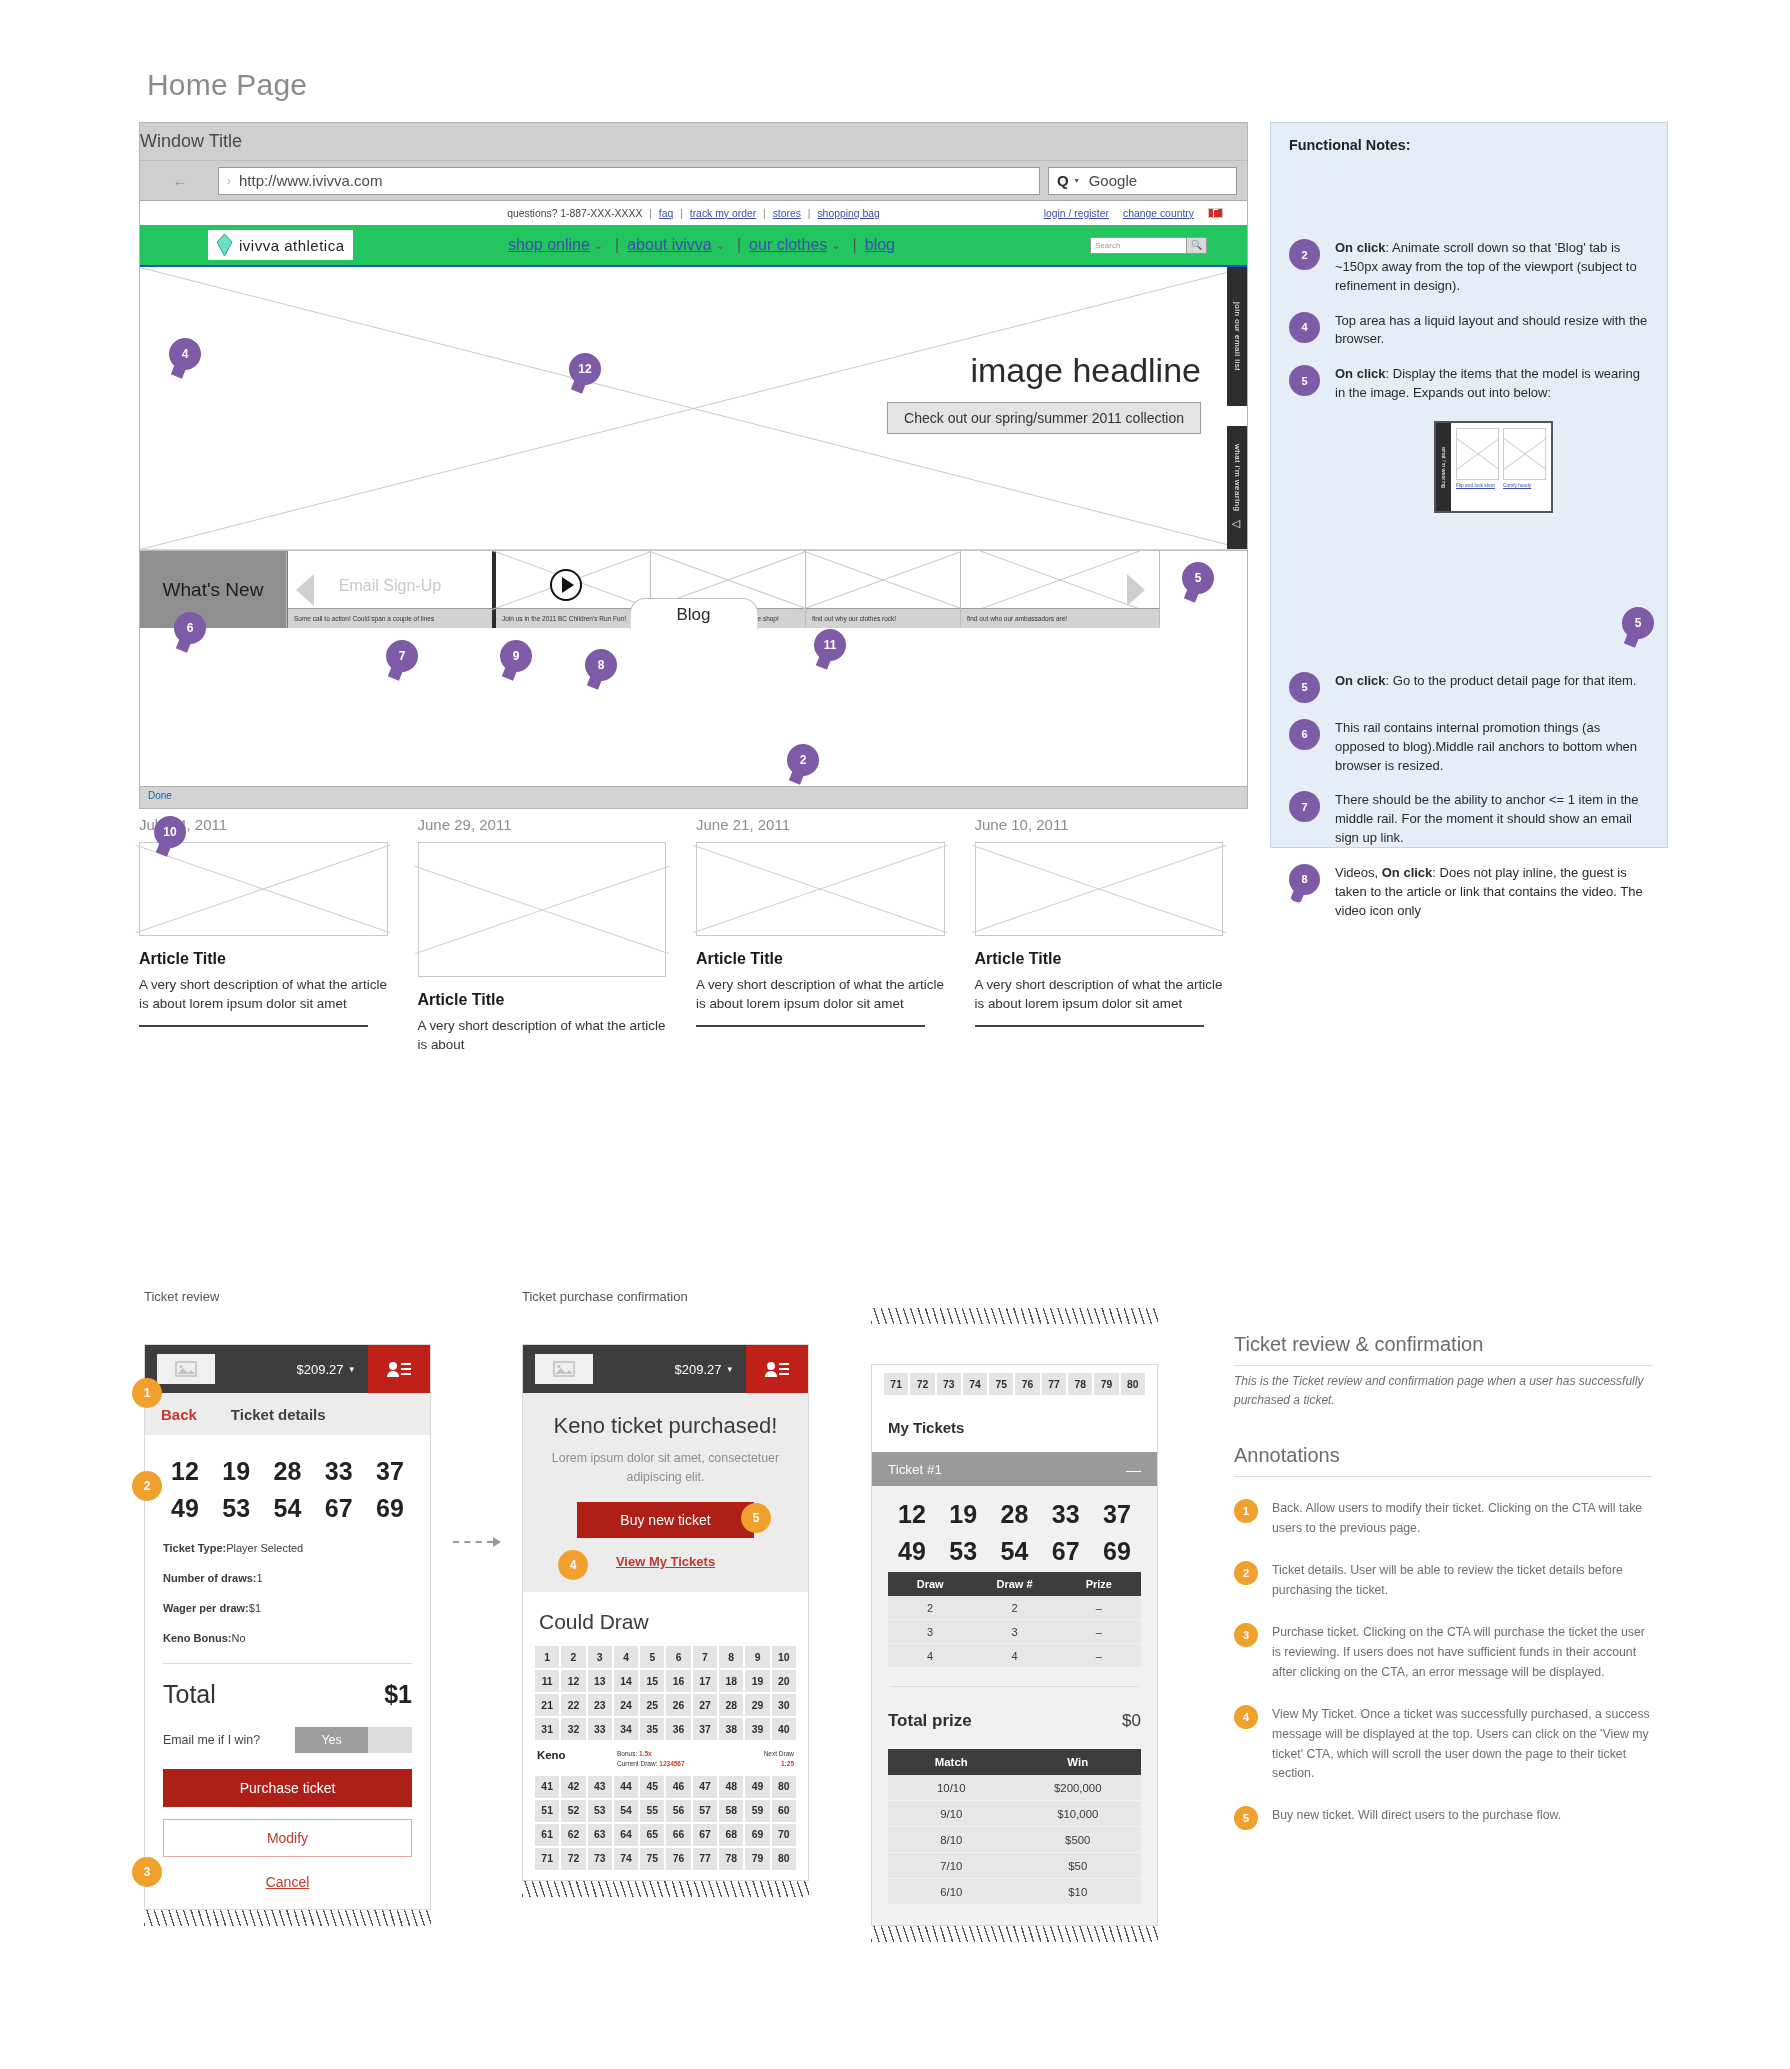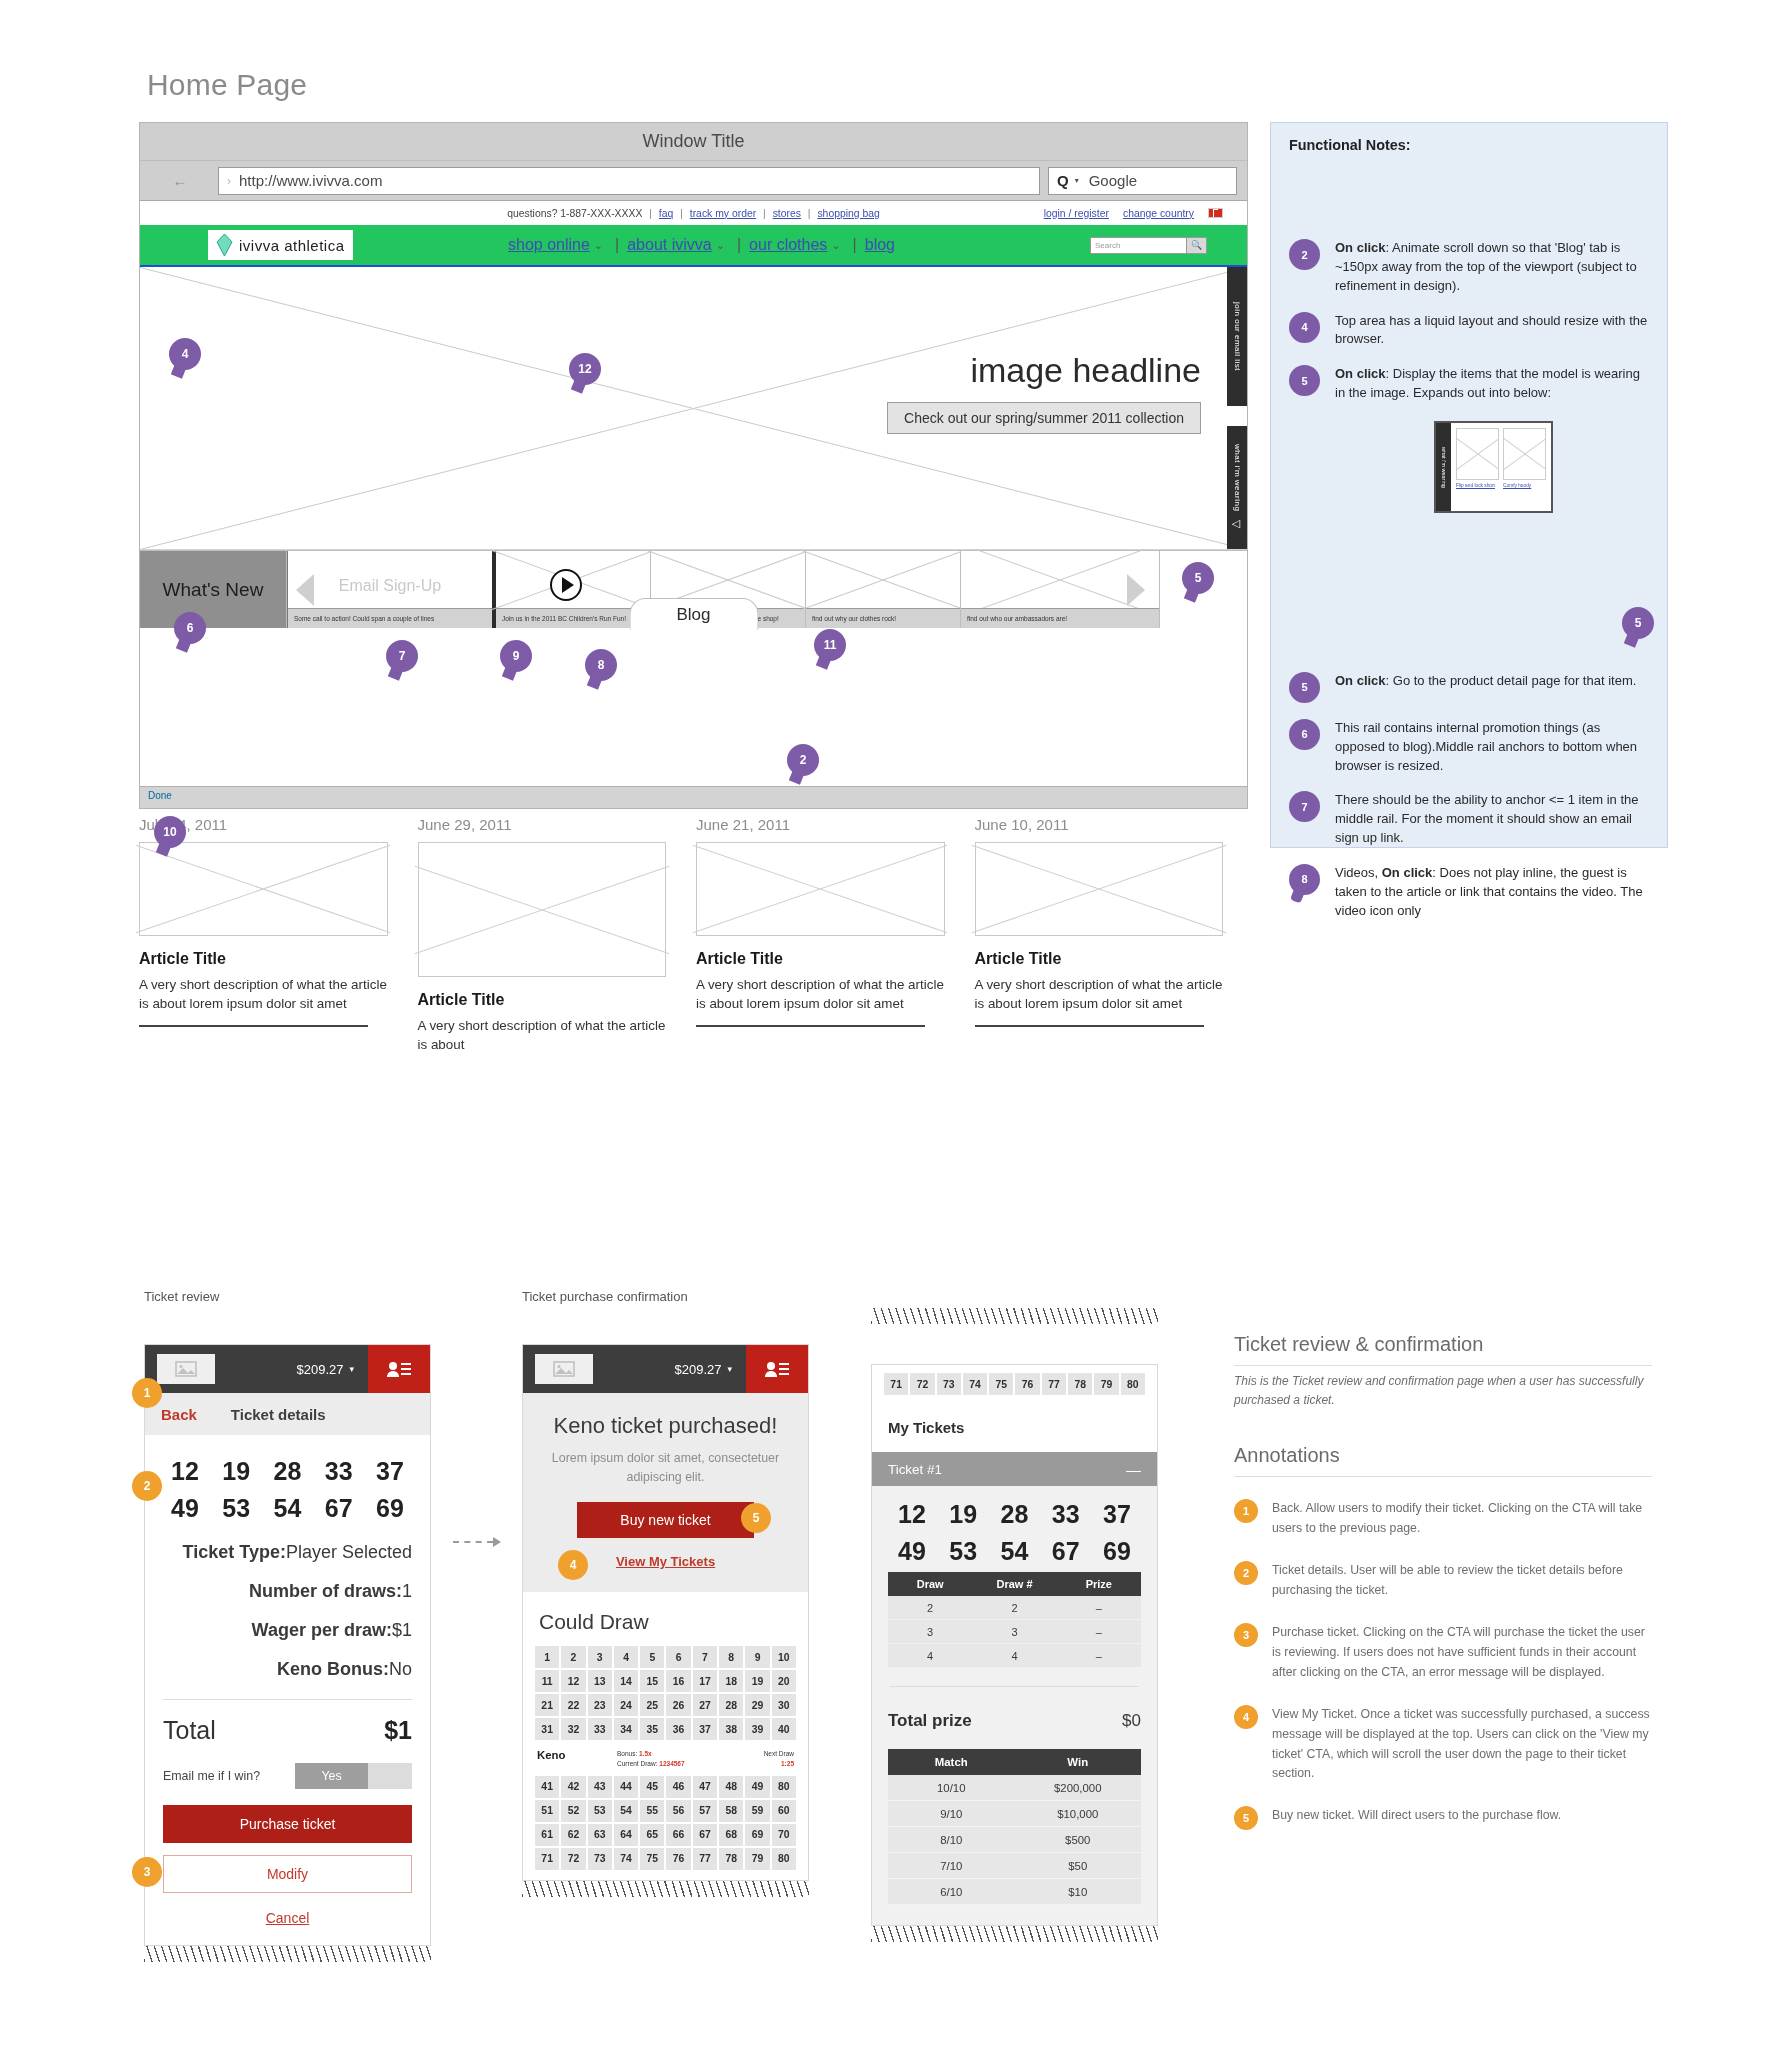--- a/index.html
+++ b/index.html
@@ -15,21 +15,21 @@
     font-size:30px; color:#8a8a8a; font-weight:400; letter-spacing:0.2px;
   }
 
   
   #browser {
     position:absolute; left:139px; top:122px; width:1109px; height:687px;
     background:#fff; border:1px solid #b4b4b4;
   }
   .bw-titlebar {
     height:38px; background:#cfcfcf;
-    display:flex; align-items:center; justify-content:center;
+    display:flex; align-items:center; justify-content:flex-start;
     border-bottom:1px solid #bdbdbd;
   }
   .bw-title { font-size:18px; color:#4a4a4a; }
   .bw-toolbar {
     height:40px; background:#cfcfcf; display:flex; align-items:center;
     padding:0 10px; gap:8px; border-bottom:1px solid #a9a9a9;
   }
   .bw-backbtn { width:60px; text-align:center; color:#8c8c8c; font-size:15px; }
   .bw-url {
     flex:1; height:28px; background:#fff; border:1px solid #9a9a9a;
@@ -210,21 +210,21 @@
 
   .ph-subbar { height:42px; background:#ececec; display:flex; align-items:center; padding:0 16px; }
   .ph-subbar .back { color:#c0392b; font-size:15px; font-weight:bold; }
   .ph-subbar .ttl { margin-left:34px; font-size:15px; font-weight:bold; color:#3f3f3f; }
 
   .numrow { display:flex; justify-content:space-between; padding:0 18px; }
   .numrow span { font-size:25px; font-weight:bold; color:#222; width:44px; text-align:center; }
   .nums-block { padding:22px 0 10px; }
   .nums-block .numrow + .numrow { margin-top:8px; }
 
-  .kv { display:flex; justify-content:flex-end; padding:9px 18px; font-size:18px; }
+  .kv { display:flex; justify-content:flex-start; padding:9px 18px; font-size:11px; }
   .kv .k { font-weight:bold; color:#3a3a3a; }
   .kv .v { color:#3a3a3a; }
   .divider { height:1px; background:#dcdcdc; margin:10px 18px; }
   .total-row { display:flex; justify-content:space-between; padding:6px 18px 14px; }
   .total-row .k { font-size:25px; color:#333; }
   .total-row .v { font-size:25px; font-weight:bold; color:#222; }
   .toggle-row { display:flex; align-items:center; padding:4px 18px 16px; }
   .toggle-row .lbl { font-size:12.4px; color:#444; }
   .toggle { margin-left:auto; width:117px; height:26px; display:flex; }
   .toggle .on { flex:1; background:#9e9e9e; color:#fff; font-size:12.4px; display:flex; align-items:center; justify-content:center;}

